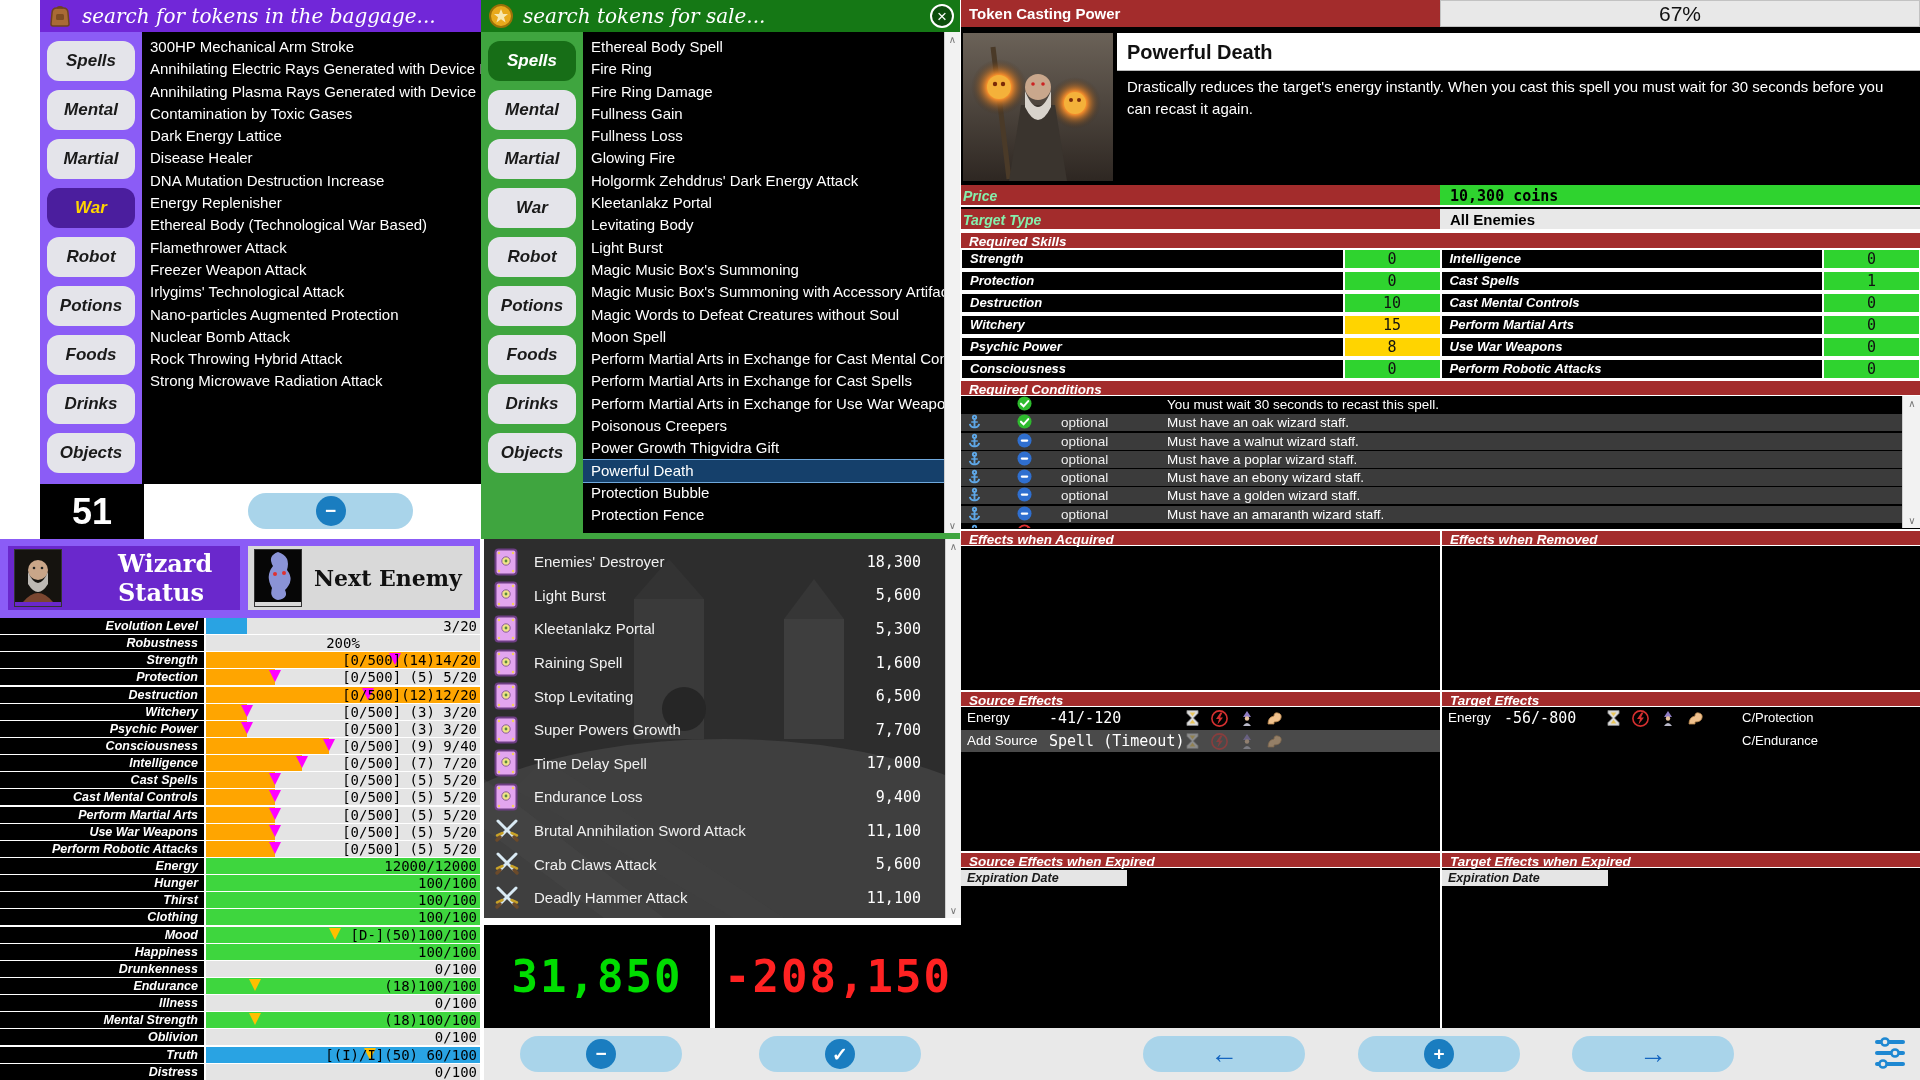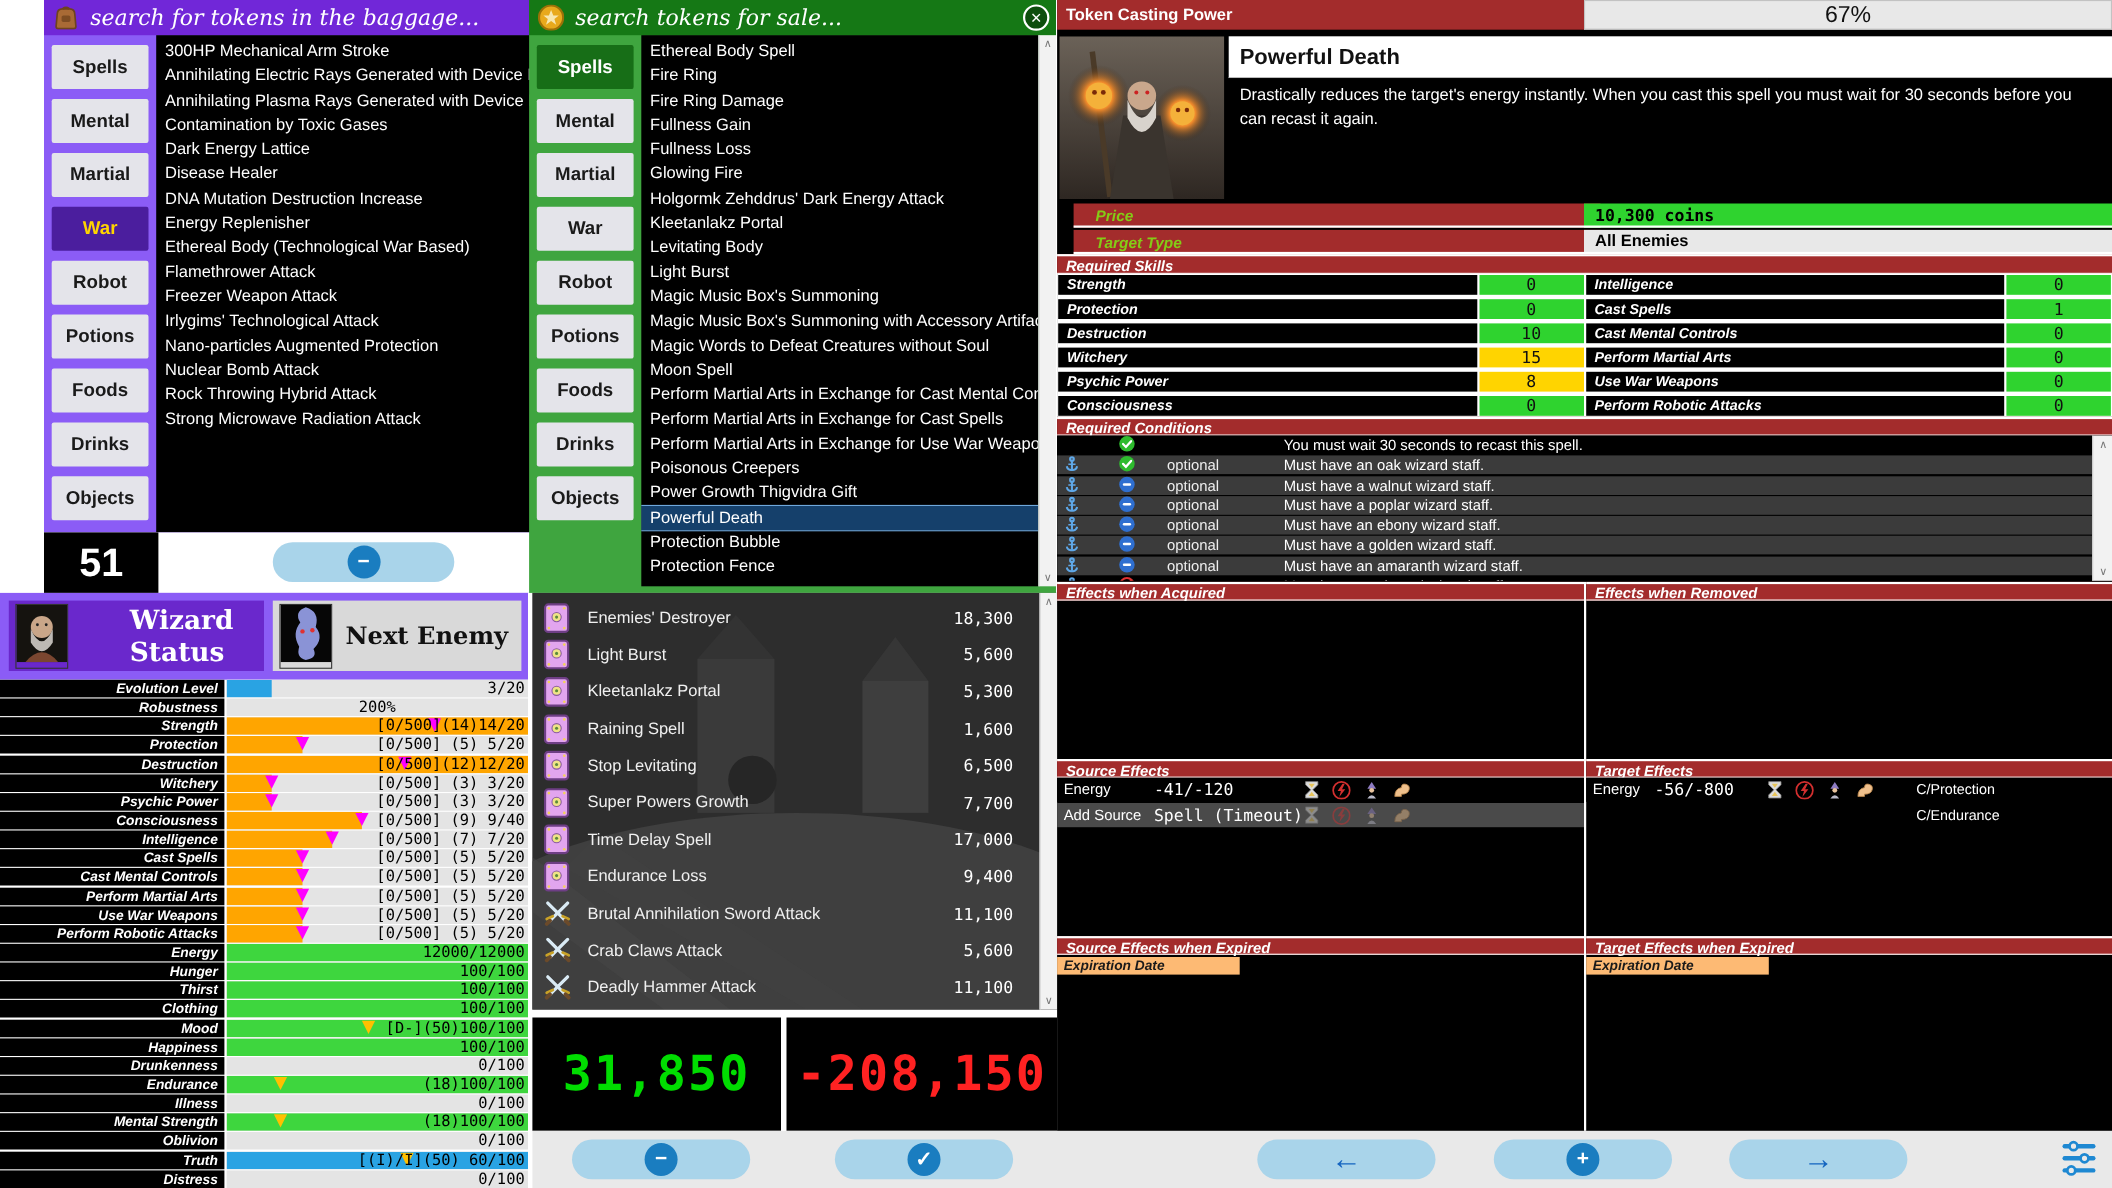--- a/index.html
+++ b/index.html
@@ -6,22 +6,22 @@
   #stage{position:relative;width:1920px;height:1080px;overflow:hidden;background:#fff;}
   .abs{position:absolute;}
   .mono{font-family:"DejaVu Sans Mono",monospace;}
   
   .tok-panel{position:absolute;top:0;width:479px;height:539px;}
   .tok-header{position:absolute;top:0;left:0;right:0;height:32px;display:flex;align-items:center;}
   .tok-title{font-family:"DejaVu Serif",serif;font-style:italic;font-size:20px;color:#fff;margin-left:10px;white-space:nowrap;}
   .close-btn{position:absolute;right:6px;top:4px;width:24px;height:24px;border:2px solid #fff;border-radius:50%;
     background:rgba(0,0,0,.35);color:#fff;font-size:17px;line-height:21px;text-align:center;box-sizing:border-box;cursor:pointer;}
   .cat-col{position:absolute;left:0;top:32px;width:102px;bottom:0;}
-  .cat-btn{width:88px;height:40px;margin:9px auto 0 auto;border-radius:2px;background:#E4E4EA;color:#1a1a1a;
-    font-weight:700;font-size:17px;display:flex;align-items:center;justify-content:center;cursor:pointer;}
+  .cat-btn{width:88px;height:40px;margin:9px auto 0 auto;border-radius:12px;background:#E4E4EA;color:#1a1a1a;
+    font-weight:700;font-size:17px;display:flex;align-items:center;justify-content:center;cursor:pointer;font-style:italic;}
   .cat-btn.sel-purple{background:#4B1E9E;color:#FFD400;}
   .cat-btn.sel-green{background:#176E17;color:#fff;}
   .panel-list{position:absolute;left:102px;top:32px;background:#000;overflow:hidden;}
   .list-item{height:22.3px;line-height:22.3px;color:#fff;font-size:15px;padding-left:8px;white-space:nowrap;overflow:hidden;}
   .list-item.selected{background:#15406B;outline:1px solid #6FA8DC;}
   .vscroll{position:absolute;background:#F2F2F2;border-left:1px solid #CFCFCF;}
   .vscroll .up,.vscroll .dn{position:absolute;left:0;right:0;text-align:center;color:#777;font-size:10px;}
   .vscroll .up{top:2px;} .vscroll .dn{bottom:2px;}
   
   #bag-footer{position:absolute;left:0;top:484px;width:480px;height:55px;background:#fff;}
@@ -66,22 +66,22 @@
     border-top:2px solid #fff;border-bottom:1px solid #fff;box-sizing:border-box;}
   #dp-header{position:absolute;left:0;top:0;width:479px;height:27px;background:#A32C2C;color:#fff;font-weight:700;
     font-size:15px;line-height:27px;padding-left:8px;box-sizing:border-box;font-style:normal;}
   #dp-percent{position:absolute;left:479px;top:0;width:480px;height:27px;background:#E8E8E8;border:1px solid #C2C2C2;
     box-sizing:border-box;text-align:center;font-size:21px;font-weight:400;color:#111;line-height:25px;}
   #dp-image{position:absolute;left:2px;top:33px;width:150px;height:148px;}
   #dp-titlebar{position:absolute;left:156px;top:33px;width:803px;height:38px;background:#fff;border-bottom:1px solid #bbb;box-sizing:border-box;}
   #dp-titlebar span{font-size:20px;font-weight:700;color:#111;line-height:38px;margin-left:10px;}
   #dp-desc{position:absolute;left:156px;top:71px;width:803px;height:110px;background:#000;color:#fff;font-size:15px;
     line-height:22px;padding:5px 10px;box-sizing:border-box;}
-  .dp-row-label{position:absolute;left:15px;width:479px;height:22px;background:#A32C2C;color:#84cc16;font-weight:700;font-style:italic;
-    font-size:14px;line-height:22px;padding-left:20px;box-sizing:border-box;border-bottom:2px solid #fff;}
+  .dp-row-label{position:absolute;left:0;width:479px;height:22px;background:#A32C2C;color:#86efac;font-weight:700;font-style:italic;
+    font-size:14px;line-height:22px;padding-left:2px;box-sizing:border-box;border-bottom:2px solid #fff;}
   .dp-row-value{position:absolute;left:479px;width:480px;height:22px;font-size:15px;line-height:22px;padding-left:10px;
     box-sizing:border-box;border-bottom:2px solid #fff;}
   #skills{position:absolute;left:0;top:249px;width:959px;height:130px;background:#fff;display:flex;}
   .skill-col{width:479.5px;display:flex;flex-direction:column;justify-content:space-between;padding:1px 0;box-sizing:border-box;}
   .skill-row{height:18px;display:flex;margin:0 1px;}
   .skill-label{flex:1;background:#000;color:#fff;font-weight:700;font-style:italic;font-size:13px;line-height:18px;padding-left:8px;}
   .skill-value{width:95px;margin-left:2px;text-align:center;font-family:"DejaVu Sans Mono",monospace;font-size:15px;line-height:18px;color:#111;}
   #cond-rows{position:absolute;left:0;top:396px;width:959px;height:132px;background:#000;overflow:hidden;}
   .cond-row{position:relative;height:17px;margin-bottom:1.3px;}
   .cond-row.lite{background:#3B3B3B;} .cond-row.dark{background:#000;}
@@ -89,21 +89,21 @@
   .cond-optional{position:absolute;left:100px;color:#EEE;font-size:13.5px;line-height:17px;}
   .cond-text{position:absolute;left:206px;color:#fff;font-size:13.5px;line-height:17px;white-space:nowrap;}
   .half-hdr-l{position:absolute;left:0;width:479px;} .half-hdr-r{position:absolute;left:481px;width:478px;}
   #dp-vdivider{position:absolute;left:479px;top:529px;width:2px;bottom:0;background:#fff;}
   .fx-row{position:absolute;height:22px;width:100%;}
   .fx-name{position:absolute;left:6px;color:#fff;font-size:13.5px;line-height:22px;}
   .fx-val{position:absolute;color:#fff;font-family:"DejaVu Sans Mono",monospace;font-size:15px;line-height:22px;white-space:nowrap;}
   .fx-icons{position:absolute;top:2px;display:flex;gap:12px;align-items:center;}
   .fx-icons.dim{opacity:.45;}
   .fx-tag{position:absolute;color:#fff;font-size:13px;line-height:22px;}
-  .exp-chip{position:absolute;width:166px;height:16px;background:#fdba74;color:#1a1a1a;font-size:12.5px;font-weight:700;
+  .exp-chip{position:absolute;width:166px;height:16px;background:#e5e5e5;color:#1a1a1a;font-size:12.5px;font-weight:700;
     font-style:italic;line-height:16px;padding-left:6px;box-sizing:border-box;}
 </style>
 </head>
 <body>
 
 <div id="stage">
 
   <div class="tok-panel" style="left:0;background:#8B5CF6;margin-left:40px;">
     <div class="tok-header" style="background:#7127D8;">
       <span class="abs" style="left:8px;top:5px;">

